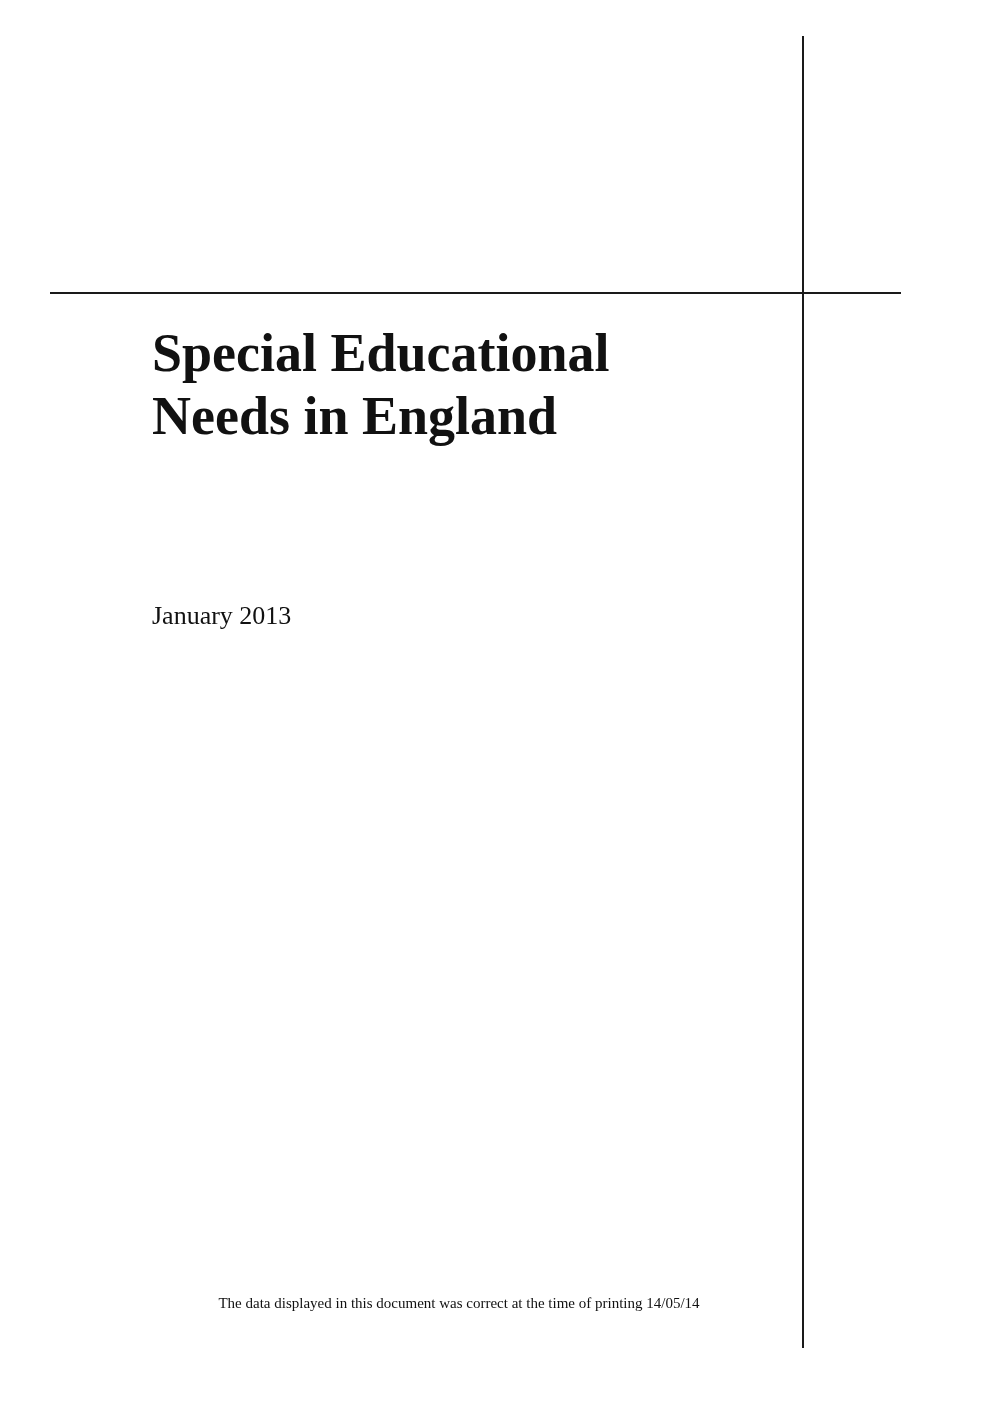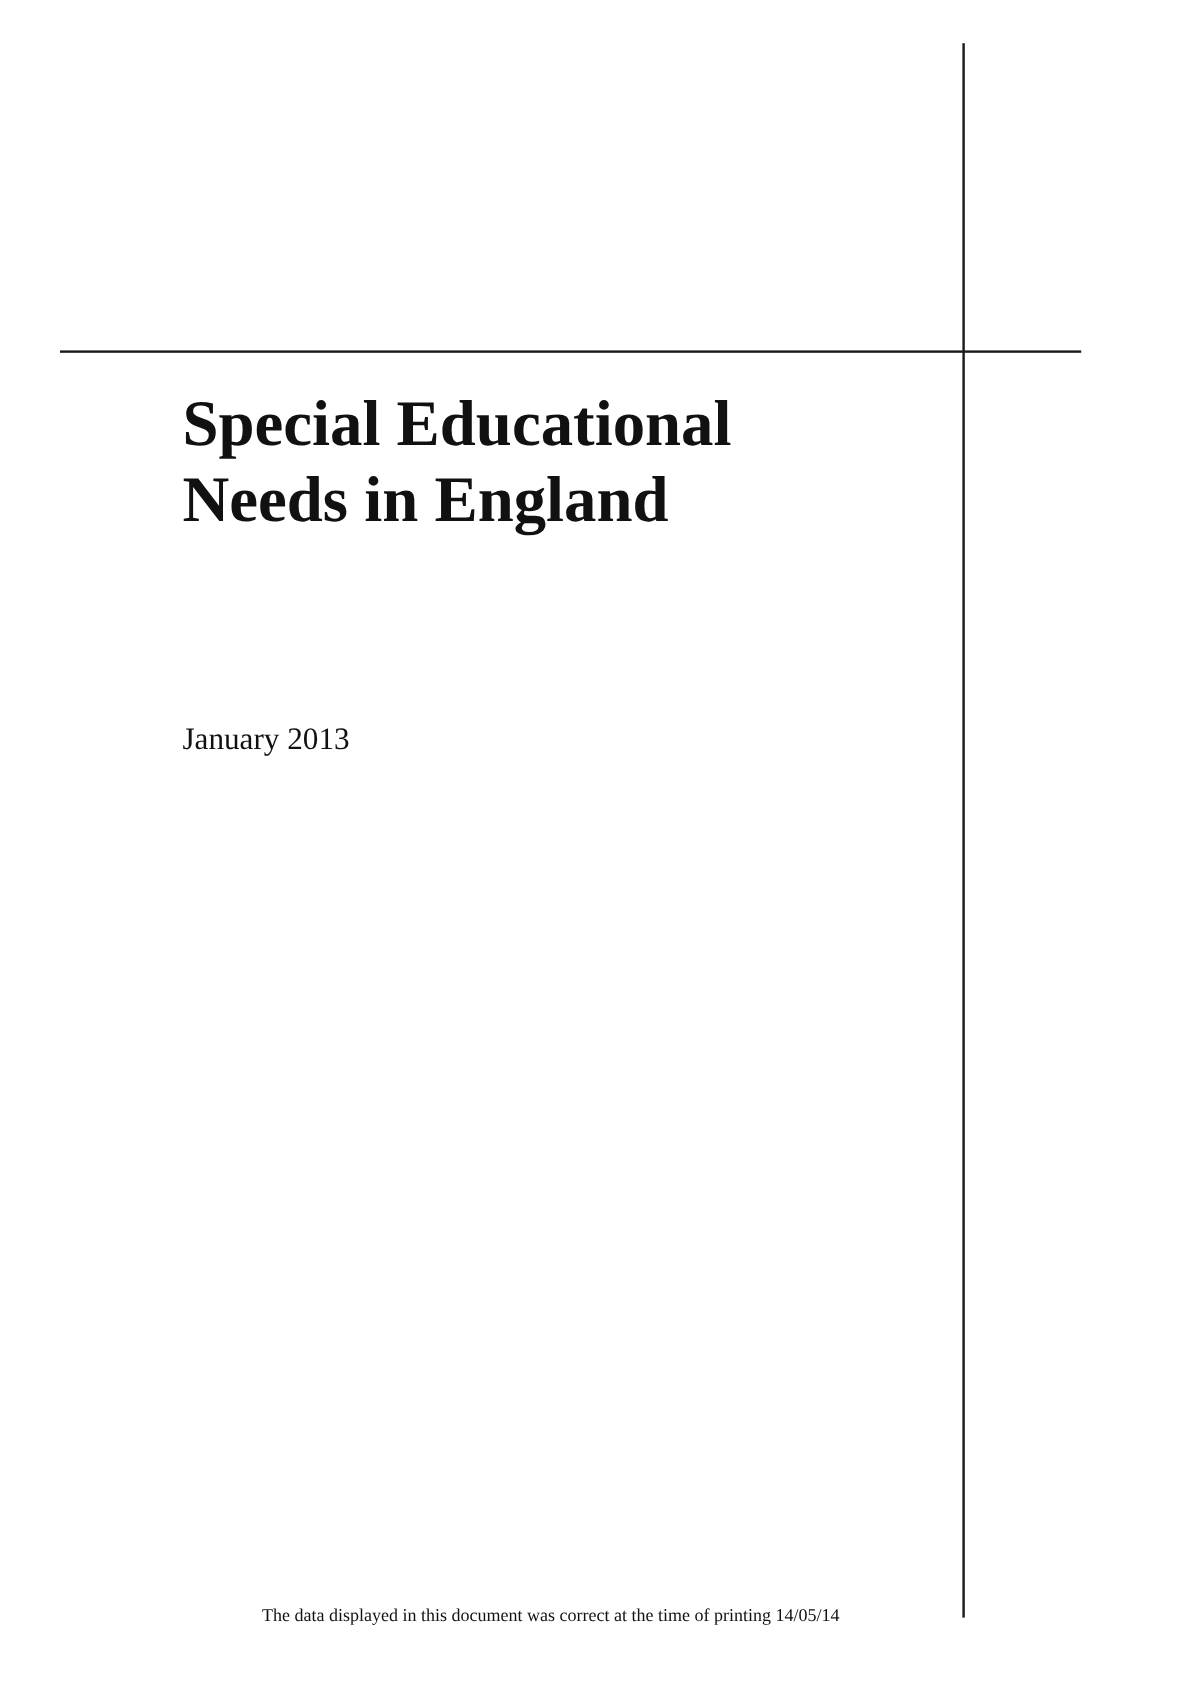--- a/index.html
+++ b/index.html
@@ -63,21 +63,20 @@
   }
   .footnote {
     position: absolute;
     left: 0px;
     top: 1295px;
     width: 918px;
     text-align: center;
     font-family: "Liberation Serif", serif;
     font-size: 15px;
     color: #111111;
-    margin-top: 44px;
   }
 </style>
 </head>
 <body>
 
 <div class="page">
 
   <div class="rule-vertical"></div>
   <div class="rule-horizontal"></div>
 

